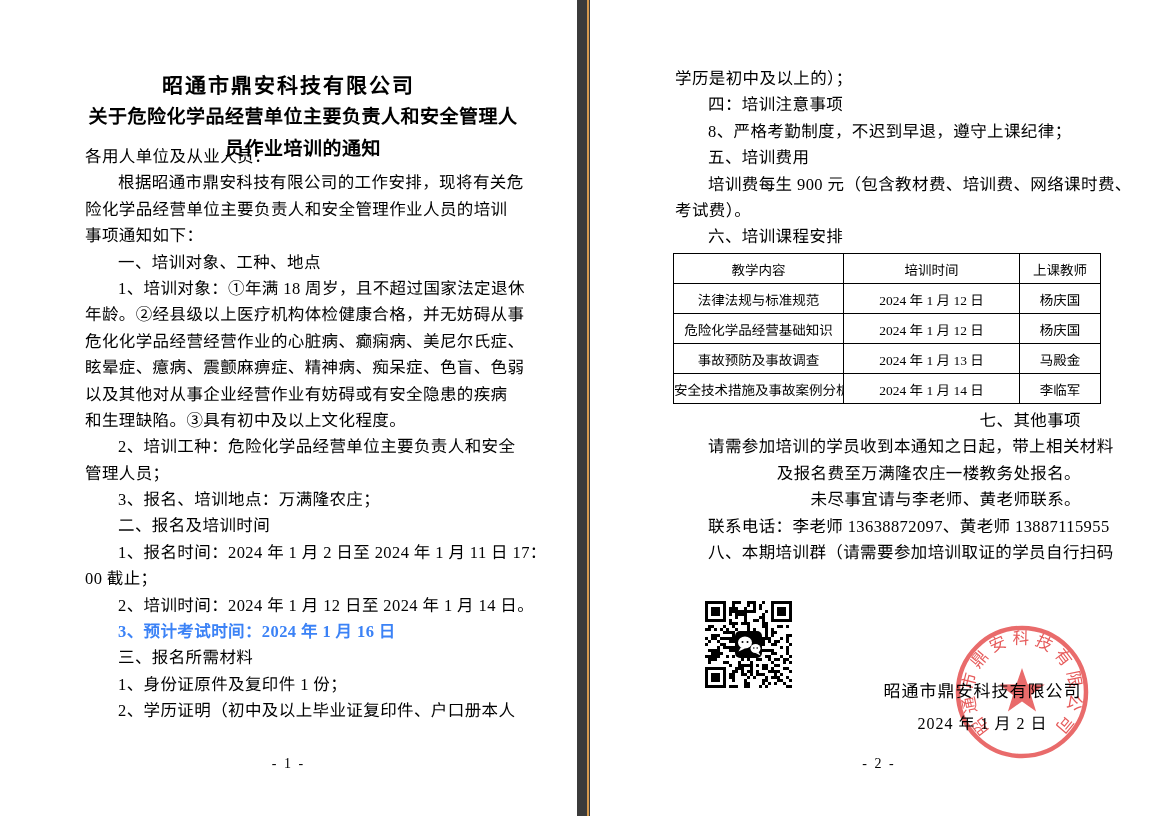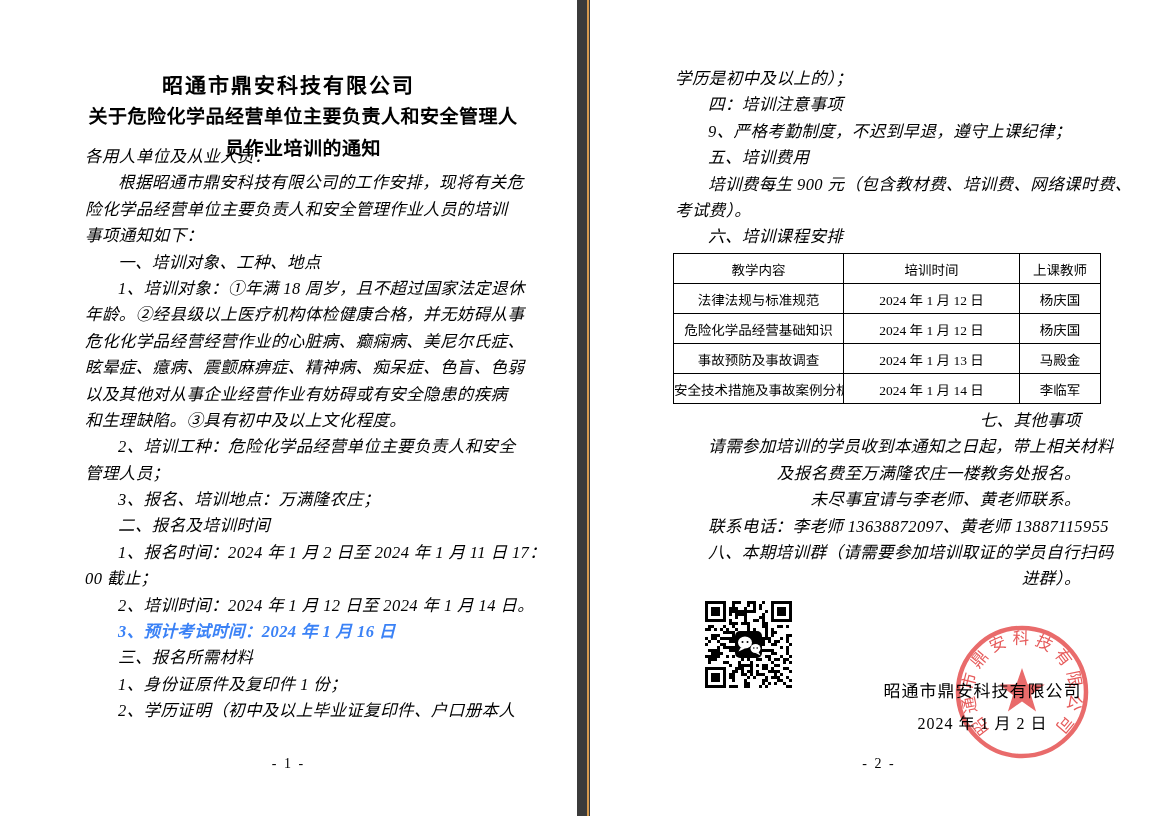--- a/index.html
+++ b/index.html
@@ -18,21 +18,21 @@
     font-family:"Liberation Sans","DejaVu Sans",sans-serif;font-weight:700;
     font-size:21px;letter-spacing:2px;white-space:nowrap;}
   .doc-subtitle{position:absolute;left:0;right:0;top:101px;text-align:center;
     font-family:"Liberation Sans","DejaVu Sans",sans-serif;font-weight:700;
     font-size:19px;line-height:31.5px;letter-spacing:0.5px;margin-left:29px;}
 
   .text-block{position:absolute;white-space:nowrap;}
   #p1-body{left:85px;top:144px;width:406px;}
   #p2-top{left:85px;top:66px;width:406px;}
   #p2-bottom{left:85px;top:408px;width:406px;text-align:right;}
-  .line{height:26.4px;line-height:26.4px;font-size:16.5px;letter-spacing:0.4px;font-style:italic;}
+  .line{height:26.4px;line-height:26.4px;font-size:16.5px;letter-spacing:0.4px;}
   .line.indent{padding-left:33px;}
   .line.em{color:#3b82f6;font-weight:700;}
 
   .page-num{position:absolute;left:0;right:0;top:756px;text-align:center;
     font-size:14px;letter-spacing:2px;}
 
   #schedule-table{position:absolute;left:83px;top:253px;width:427px;
     border-collapse:collapse;table-layout:fixed;}
   #schedule-table th,#schedule-table td{border:1.5px solid #000;height:29px;
     text-align:center;vertical-align:middle;font-weight:400;font-size:13.5px;
@@ -88,21 +88,21 @@
   </div>
 
   <div class="divider">
     <div class="accent"></div>
   </div>
 
   <div class="page" id="page2">
     <div class="text-block" id="p2-top">
         <div class="line">学历是初中及以上的）；</div>
         <div class="line indent">四：培训注意事项</div>
-        <div class="line indent">9、严格考勤制度，不迟到早退，遵守上课纪律；</div>
+        <div class="line indent">8、严格考勤制度，不迟到早退，遵守上课纪律；</div>
         <div class="line indent">五、培训费用</div>
         <div class="line indent">培训费每生 900 元（包含教材费、培训费、网络课时费、</div>
         <div class="line">考试费）。</div>
         <div class="line indent">六、培训课程安排</div>
       </div>
 
     <table id="schedule-table">
       <colgroup>
           <col style="width:170px">
           <col style="width:176px">
@@ -139,21 +139,20 @@
         </tbody>
     </table>
 
     <div class="text-block" id="p2-bottom">
         <div class="line indent">七、其他事项</div>
         <div class="line indent">请需参加培训的学员收到本通知之日起，带上相关材料</div>
         <div class="line">及报名费至万满隆农庄一楼教务处报名。</div>
         <div class="line indent">未尽事宜请与李老师、黄老师联系。</div>
         <div class="line indent">联系电话：李老师 13638872097、黄老师 13887115955</div>
         <div class="line indent">八、本期培训群（请需要参加培训取证的学员自行扫码</div>
-        <div class="line">进群）。</div>
       </div>
 
     <svg class="qr" id="qr-svg" viewBox="0 0 93 93">
         <rect x="0" y="0" width="93" height="93" fill="#fff"></rect>
         <rect x="3" y="30" width="3" height="3" fill="#000"></rect>
         <rect x="3" y="39" width="3" height="3" fill="#000"></rect>
         <rect x="3" y="45" width="3" height="3" fill="#000"></rect>
         <rect x="3" y="57" width="3" height="3" fill="#000"></rect>
         <rect x="6" y="27" width="3" height="3" fill="#000"></rect>
         <rect x="6" y="30" width="3" height="3" fill="#000"></rect>

